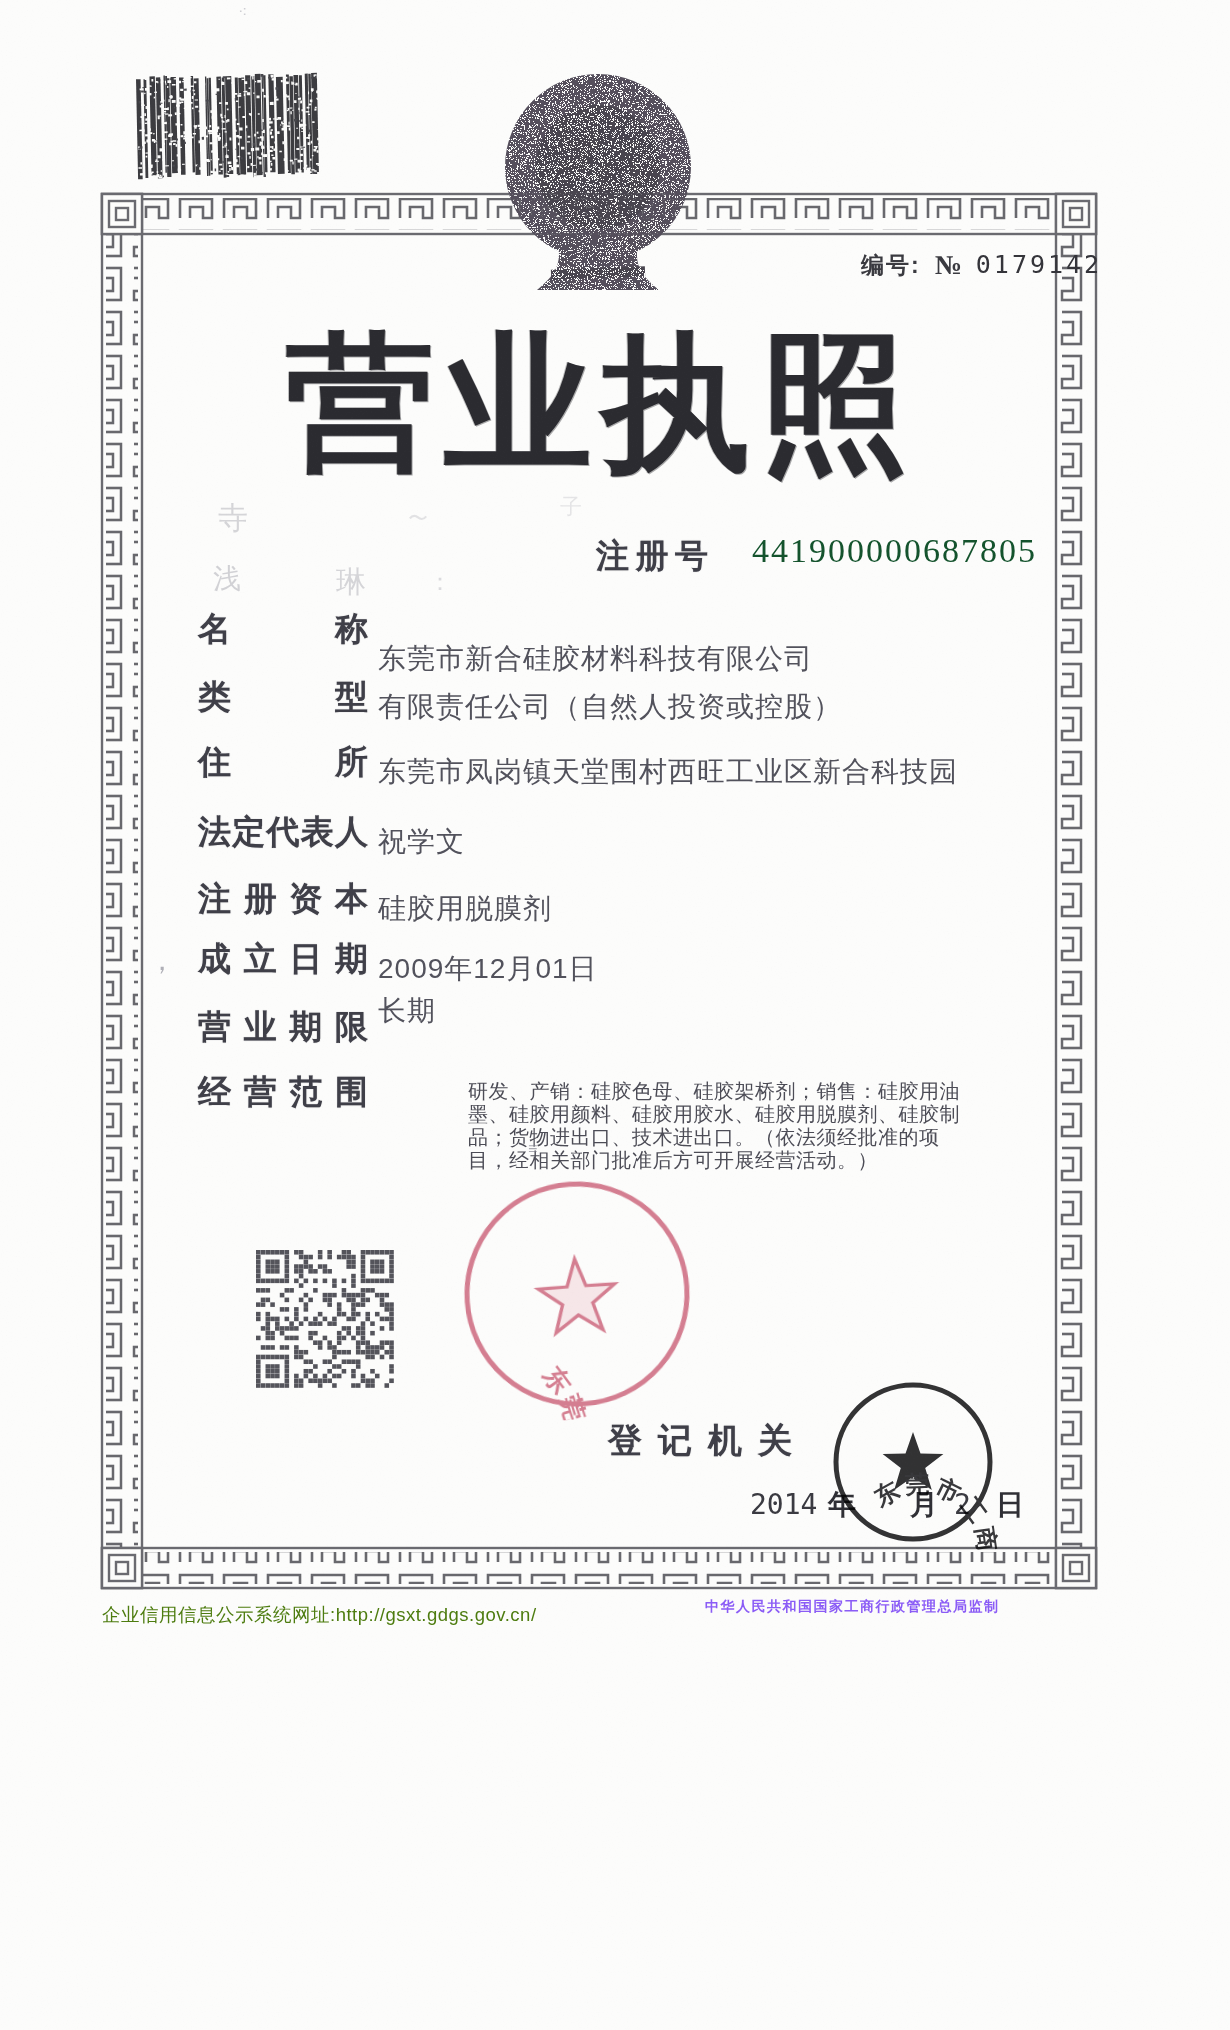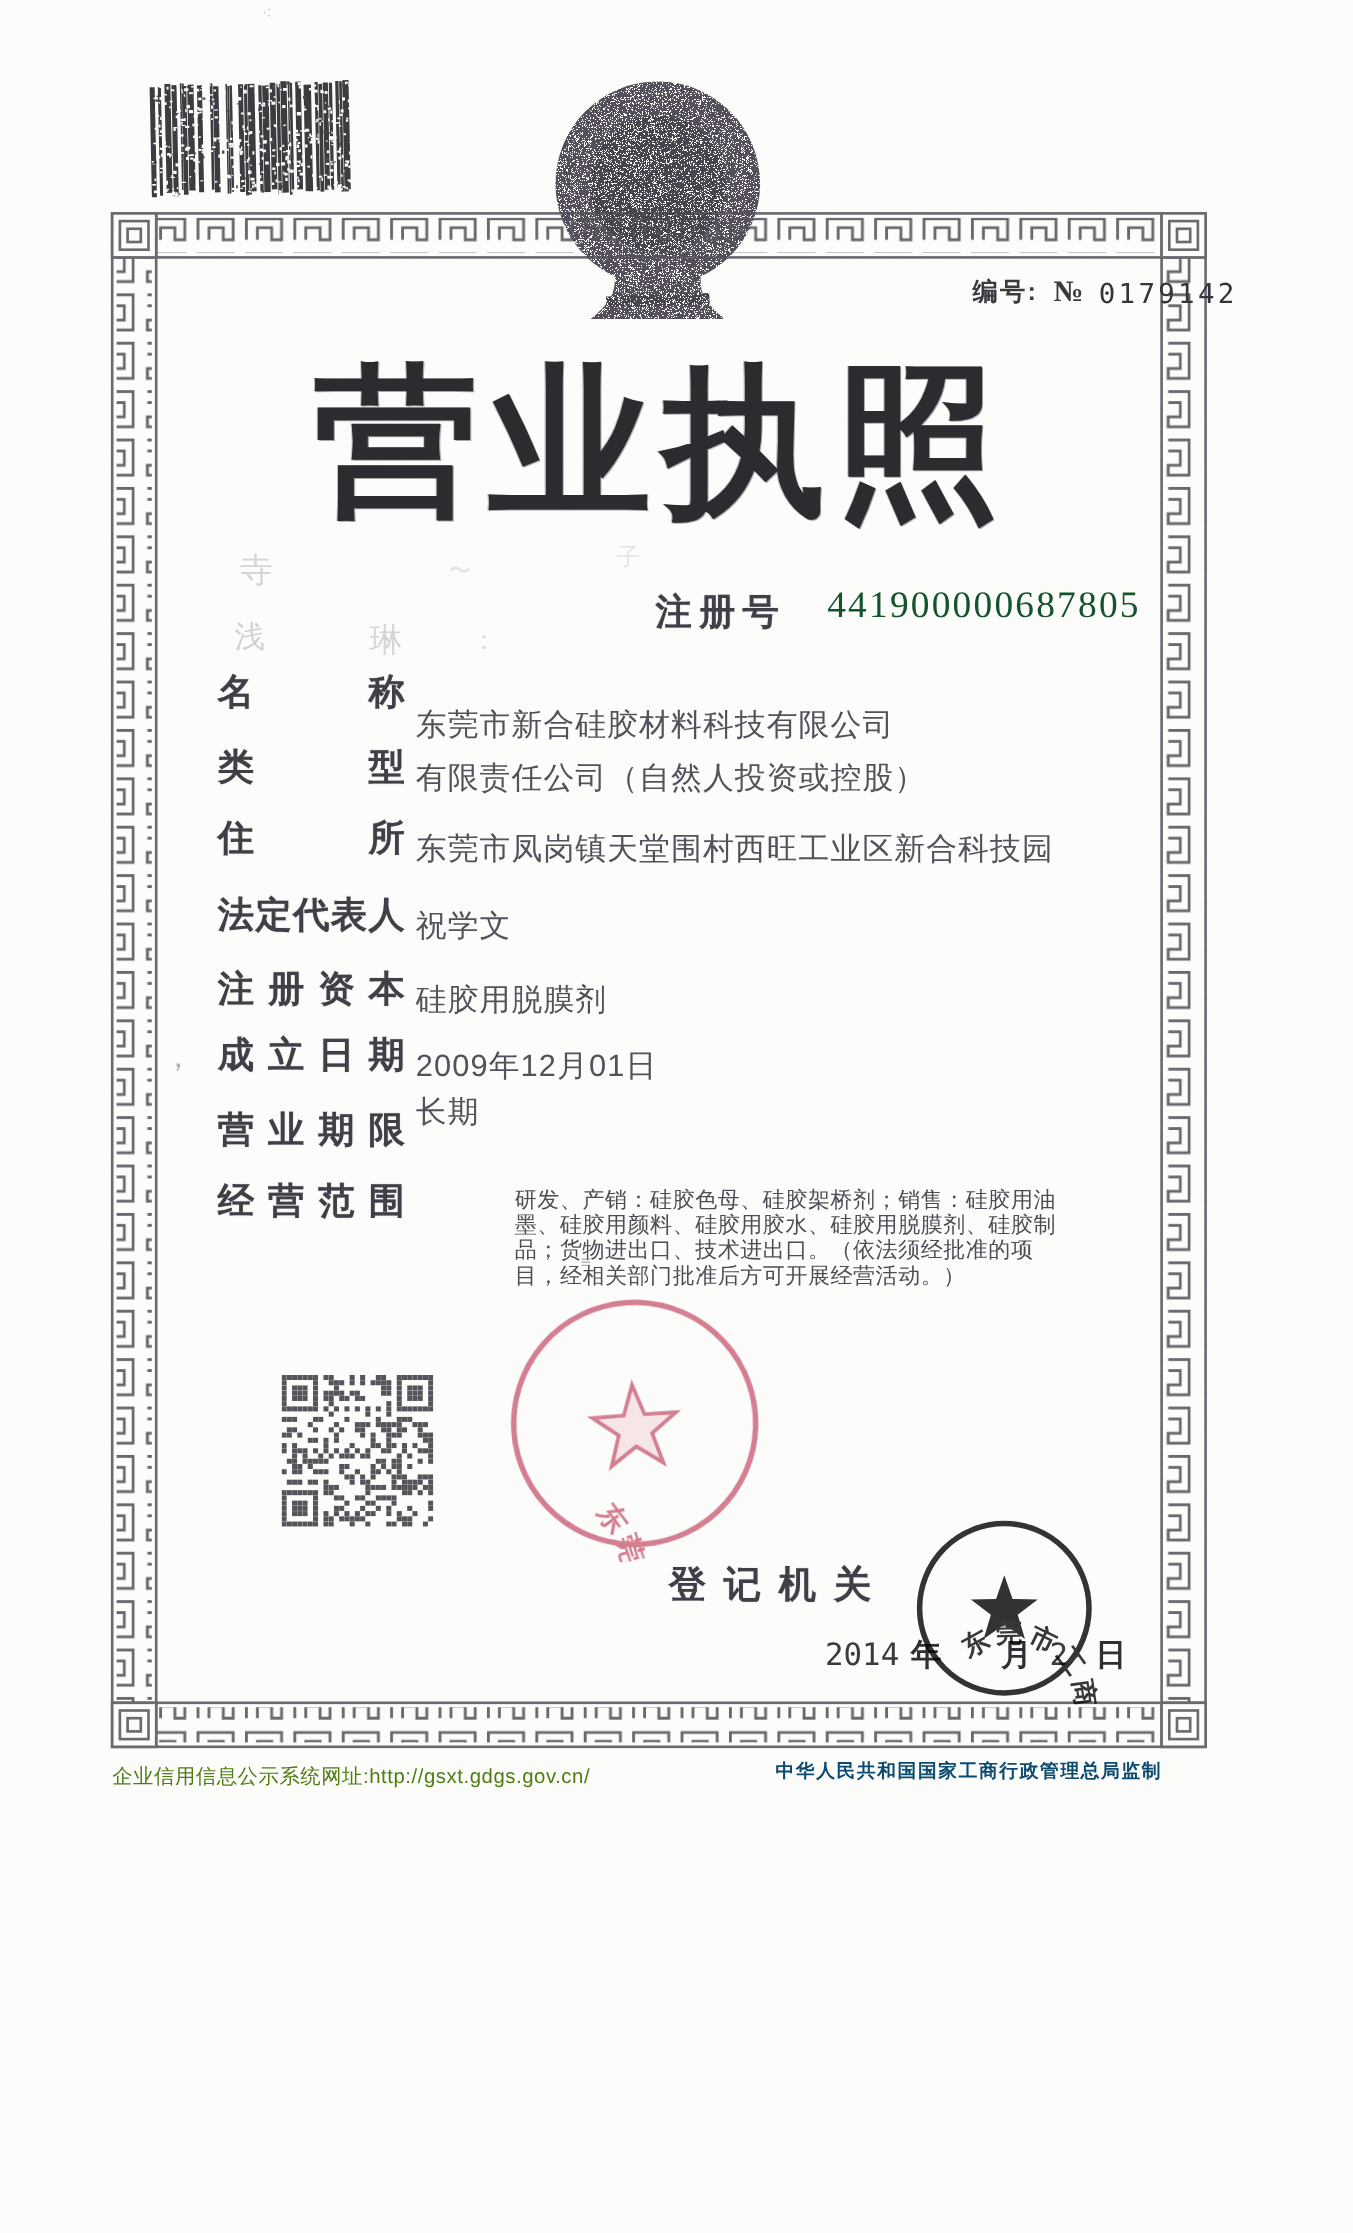--- a/index.html
+++ b/index.html
@@ -7,32 +7,32 @@
        font-family:"Liberation Sans","DejaVu Sans",sans-serif;overflow:hidden;color:#3e3e47}
   .abs{position:absolute}
   .spread{display:flex;justify-content:space-between}
   .label-spread{color:#3f3f48;font-weight:600;text-shadow:0 0 1px rgba(60,60,70,.45)}
   .field-label{left:198px;width:170px;font-size:33px;line-height:1}
   .field-value{left:378px;font-size:28px;color:#52525c;letter-spacing:1px;white-space:nowrap}
   .field-scope{left:468px;width:508px;font-size:20px;line-height:23px;letter-spacing:.5px;
                white-space:normal;color:#4c4c56}
   .doc-title{left:286px;top:318px;width:622px;font-size:148px;line-height:1.15;font-weight:800;
              color:#2b2b30;text-shadow:1px 1px 0 rgba(43,43,48,.4),-1px 0 0 rgba(43,43,48,.3)}
-  .serial{left:884px;top:250px;display:flex;align-items:flex-end;gap:14px;color:#3a3a40}
+  .serial{left:861px;top:250px;display:flex;align-items:flex-start;gap:14px;color:#3a3a40}
   .serial .pfx{font-size:23px;font-weight:600;letter-spacing:2px}
   .serial .numero{font-size:27px;font-weight:800;font-family:"Liberation Serif",serif}
   .serial .digits{font-size:25px;font-family:"DejaVu Sans Mono",monospace;letter-spacing:3px;color:#34343a}
   .reg-label{left:596px;top:534px;width:112px;font-size:33px}
   .reg-number{left:752px;top:532px;font-size:34px;font-family:Liberation Serif, serif;
               letter-spacing:2px;color:#14532d}
   .registry-label{left:608px;top:1418px;width:184px;font-size:34px}
   .date-seg{font-size:28px;color:#2f2f35;font-weight:600}
   .date-num{font-family:"DejaVu Sans Mono",monospace;font-weight:400;color:#3a3a41}
   .footer-left{left:102px;top:1602px;font-size:18.5px;color:#4d7c0f;letter-spacing:.5px}
-  .footer-right{left:705px;top:1598px;font-size:17px;color:#0c4a6e;font-weight:600;letter-spacing:1.5px}
+  .footer-right{left:705px;top:1598px;font-size:14px;color:#8b5cf6;font-weight:600;letter-spacing:1.5px}
   .ghost{position:absolute;color:#7d7d8a;pointer-events:none}
   .seal{mix-blend-mode:multiply}
   svg text{font-family:"Liberation Sans","DejaVu Sans",sans-serif}
 </style>
 </head>
 <body>
 
 <svg class="abs" style="left:0;top:0" width="1230" height="2030">
   <defs>
     <pattern id="mh" width="44" height="32" patternUnits="userSpaceOnUse">

